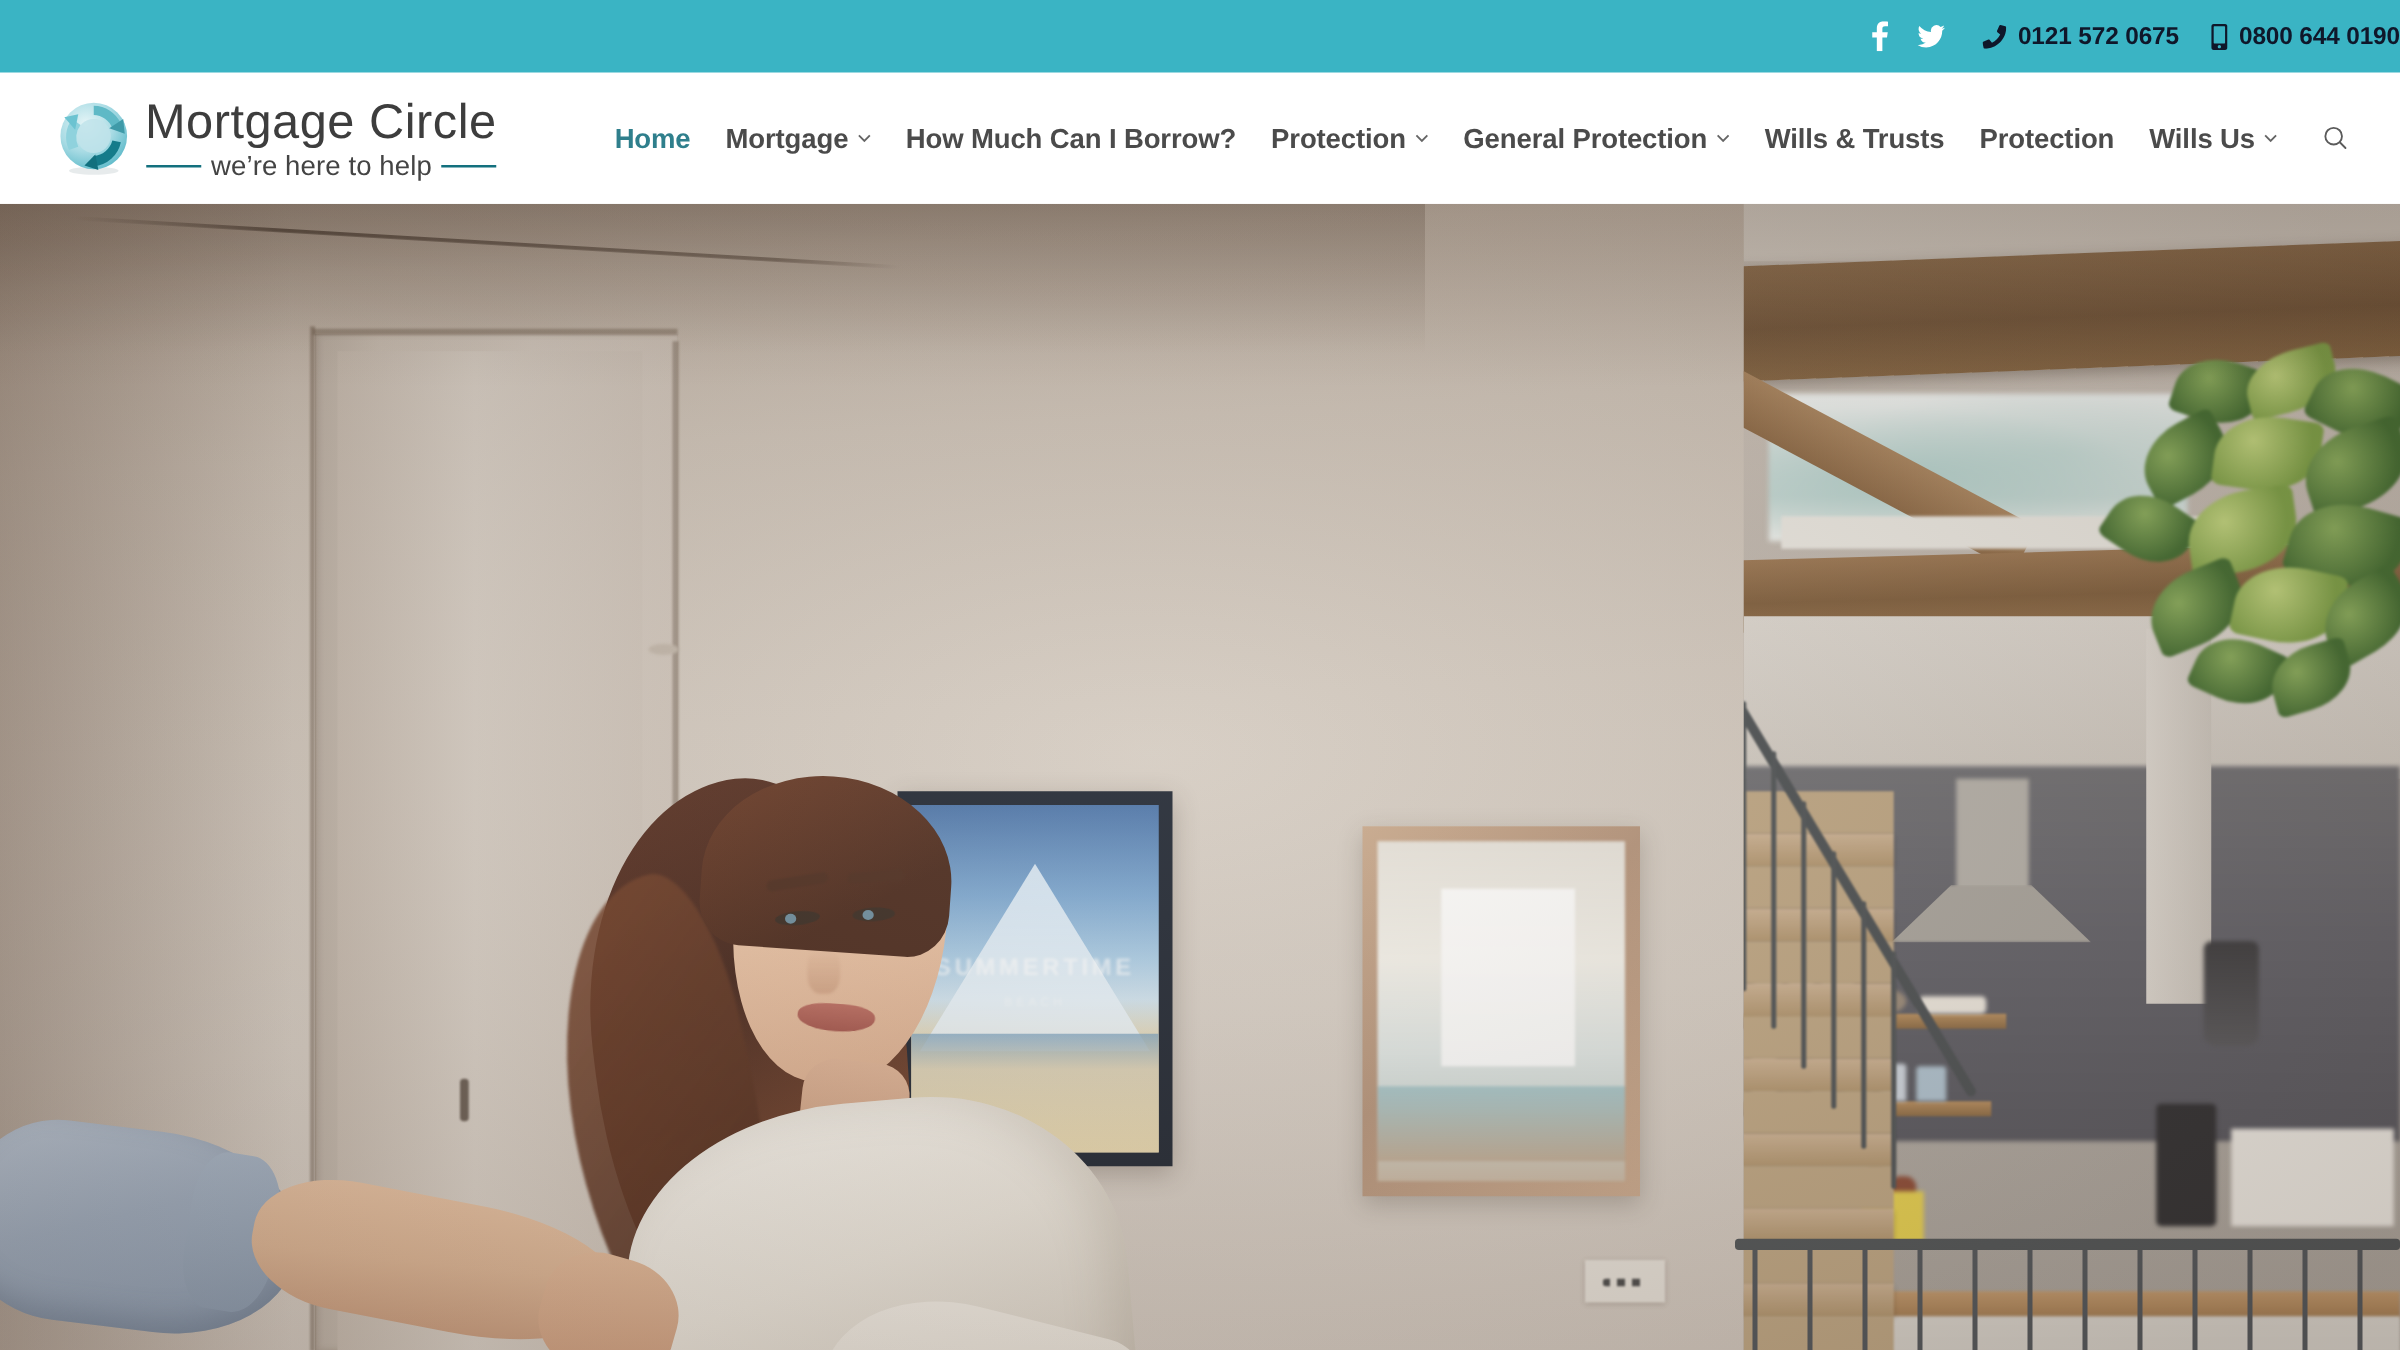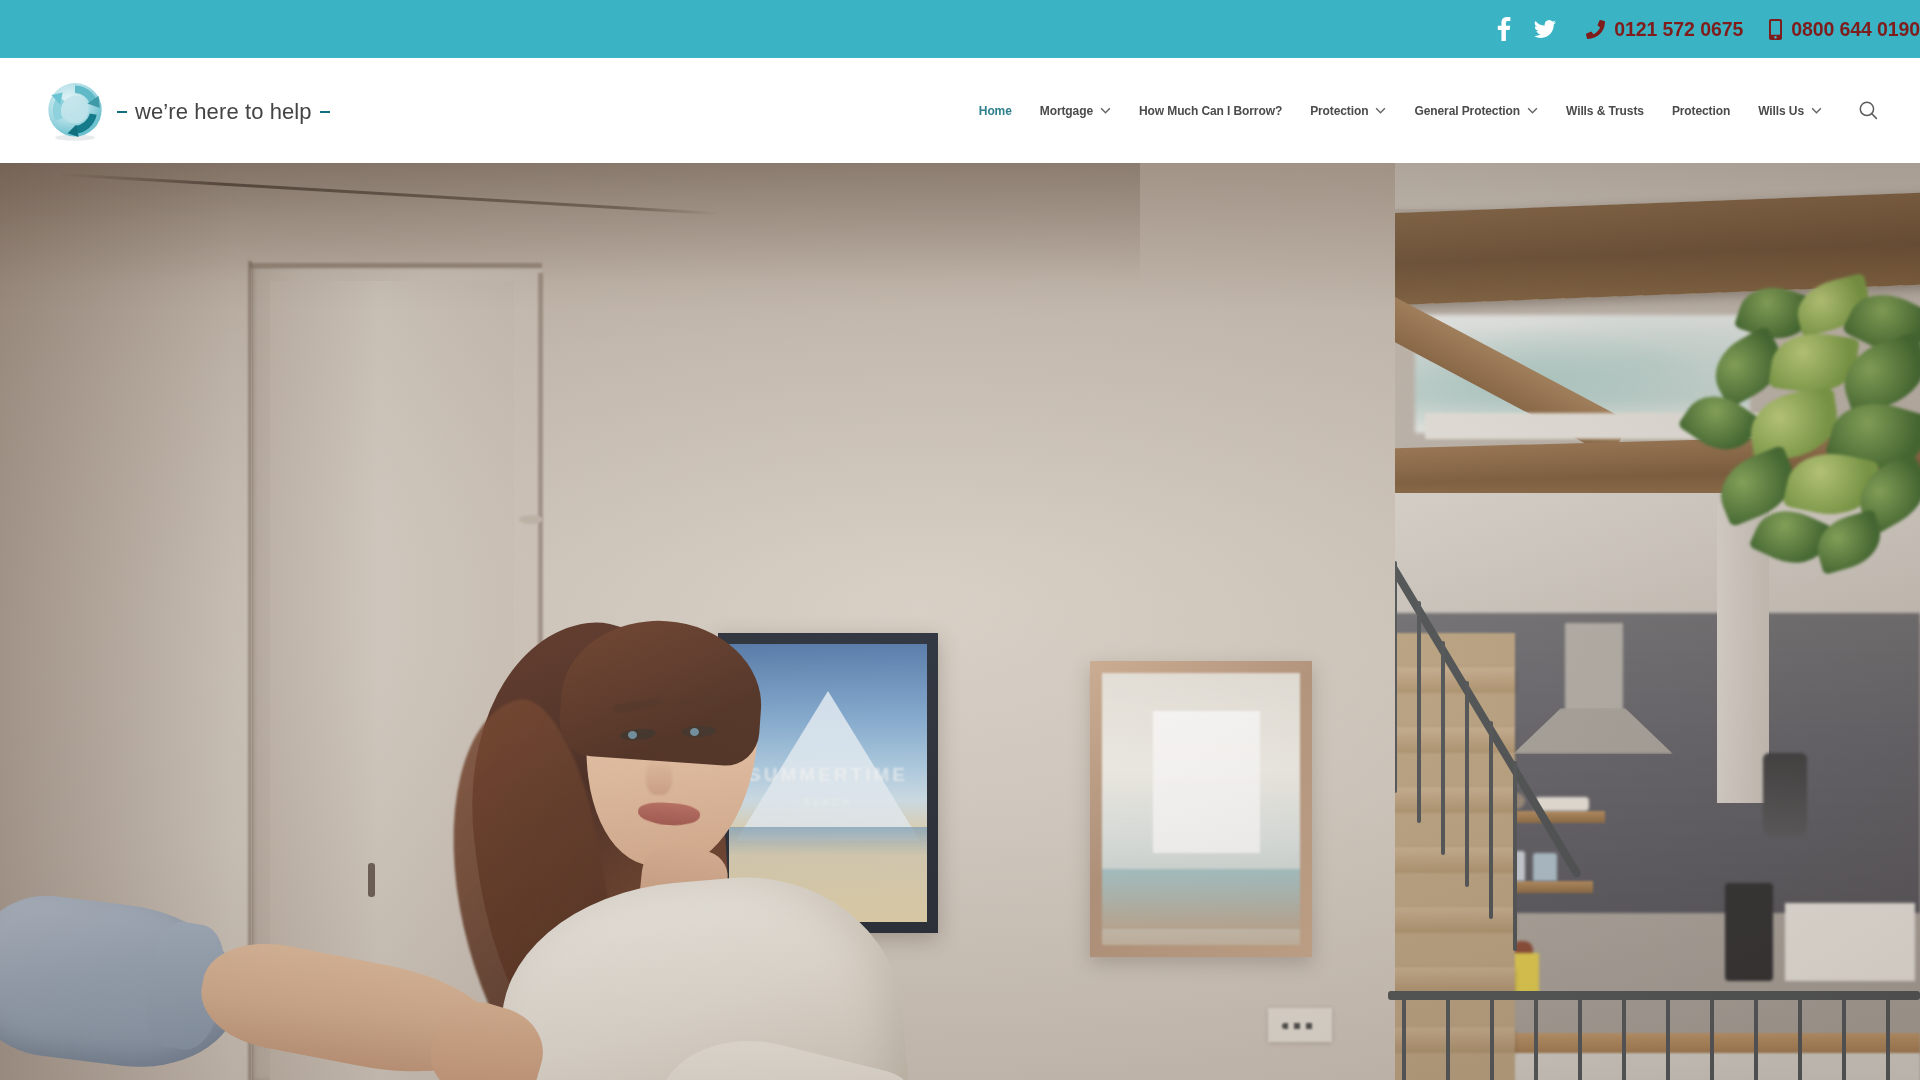--- a/index.html
+++ b/index.html
@@ -19,21 +19,21 @@
   }
   .topbar-inner { display:flex; align-items:center; height:100%; }
   .social-link {
     color:#ffffff; width:30px; height:30px;
     display:flex; align-items:center; justify-content:center;
     margin:0 6px; cursor:pointer;
   }
   .social-link svg { display:block; }
   .tb-phone {
     display:flex; align-items:center; gap:9px;
-    color:#7f1d1d; font-size:19.5px; font-weight:bold;
+    color:#0f172a; font-size:19.5px; font-weight:bold;
     letter-spacing:-0.1px; margin-left:20px; cursor:pointer;
     white-space:nowrap;
   }
   .tb-phone:nth-of-type(2) { margin-left:26px; }
   .tb-phone svg { display:block; flex-shrink:0; }
   .cta-btn {
     background:#f07d22; color:#ffffff;
     font-size:16.5px; font-weight:bold; letter-spacing:0.4px;
     padding:11px 19px 12px; margin-left:28px; margin-right:20px;
     border:none; cursor:pointer; line-height:1;
@@ -68,21 +68,21 @@
     font-size:22px; color:#444; font-weight:300;
     white-space:nowrap; letter-spacing:0.1px;
   }
 
   .nav {
     margin-left:auto; display:flex; align-items:center;
     padding-right:22px; gap:0;
   }
   .nav-item {
     display:flex; align-items:center; gap:7px;
-    font-size:12px; font-weight:bold; color:#4b4b4b;
+    font-size:22px; font-weight:bold; color:#4b4b4b;
     letter-spacing:-0.1px; padding:10px 14px; cursor:pointer;
     white-space:nowrap;
   }
   .nav-item.active { color:#2f7f8c; }
   .caret { width:11px; height:7px; flex-shrink:0; opacity:.85; }
   .caret svg { display:block; }
   .search-btn {
     width:40px; height:40px; margin-left:12px; margin-right:10px;
     display:flex; align-items:center; justify-content:center;
     cursor:pointer; color:#5b5b5b;
@@ -528,20 +528,21 @@
         <circle cx="50" cy="48" r="22" fill="#bfe3ea" opacity=".85"></circle>
         <path d="M50 9 A39 39 0 0 1 85 32 L74 38 A27 27 0 0 0 50 21 Z" fill="#5fb9c6"></path>
         <path d="M88 26 L90 45 L70 38 Z" fill="#3f9aa8"></path>
         <path d="M85 56 A39 39 0 0 1 50 87 L50 74 A27 27 0 0 0 74 54 Z" fill="#157b8a"></path>
         <path d="M56 92 L38 86 L52 72 Z" fill="#11707e"></path>
         <path d="M18 66 A39 39 0 0 1 22 26 L33 34 A27 27 0 0 0 30 62 Z" fill="#8fd2dd"></path>
         <path d="M12 24 L30 20 L26 40 Z" fill="#6cc3d1"></path>
       </svg>
     </span>
     <span class="logo-text">
+      <span class="logo-name">Mortgage Circle</span>
       <span class="logo-tag-row">
         <span class="tag-rule"></span>
         <span class="logo-tagline">we’re here to help</span>
         <span class="tag-rule"></span>
       </span>
     </span>
   </a>
 
   <nav class="nav">
     <a class="nav-item active">

